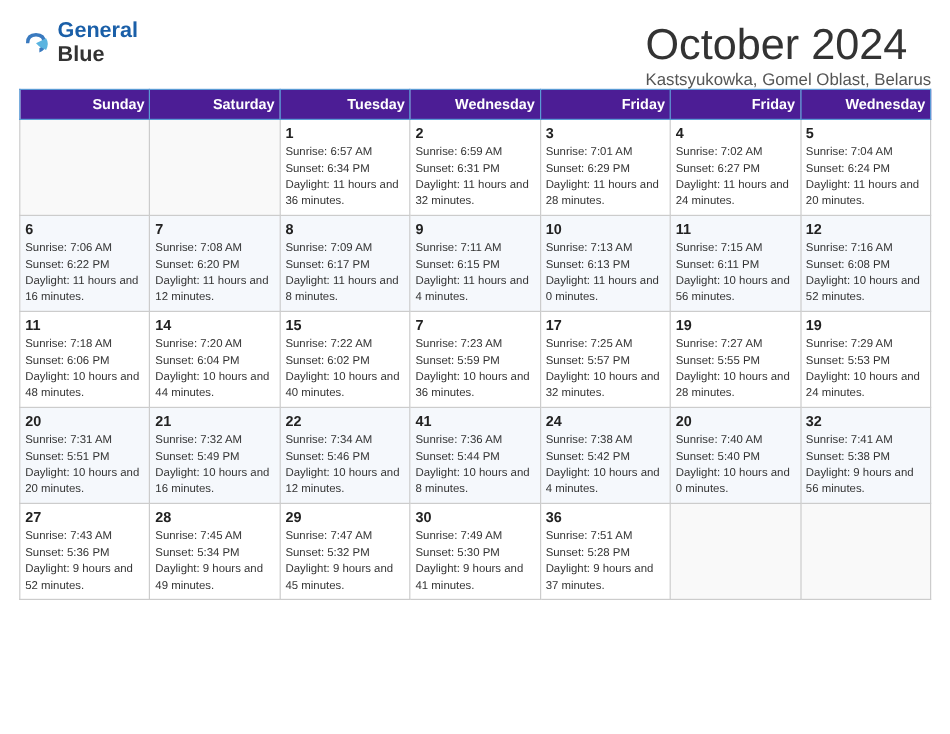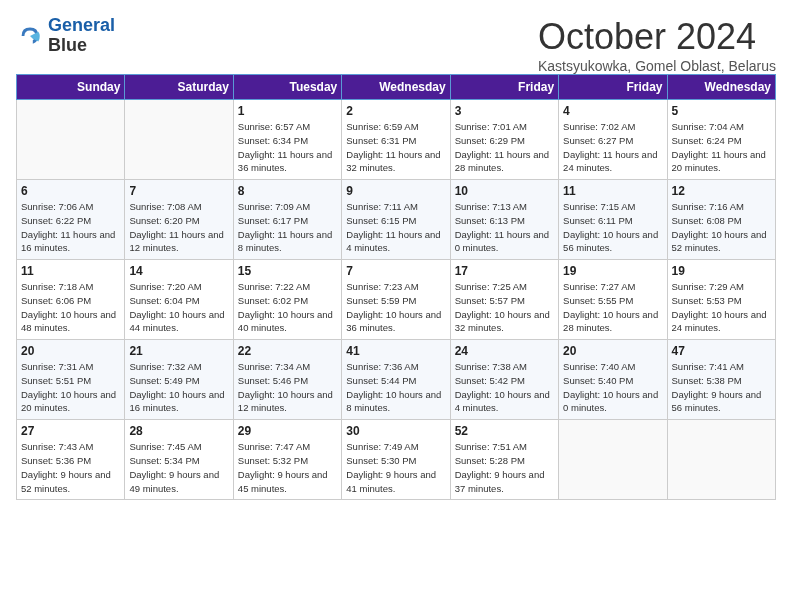--- a/index.html
+++ b/index.html
@@ -223,21 +223,21 @@
         </td>
         <td>
           <div class="day-number">24</div>
           <div class="day-info">Sunrise: 7:38 AM<br>Sunset: 5:42 PM<br>Daylight: 10 hours and 4 minutes.</div>
         </td>
         <td>
           <div class="day-number">20</div>
           <div class="day-info">Sunrise: 7:40 AM<br>Sunset: 5:40 PM<br>Daylight: 10 hours and 0 minutes.</div>
         </td>
         <td>
-          <div class="day-number">47</div>
+          <div class="day-number">32</div>
           <div class="day-info">Sunrise: 7:41 AM<br>Sunset: 5:38 PM<br>Daylight: 9 hours and 56 minutes.</div>
         </td>
       </tr>
       <tr>
         <td>
           <div class="day-number">27</div>
           <div class="day-info">Sunrise: 7:43 AM<br>Sunset: 5:36 PM<br>Daylight: 9 hours and 52 minutes.</div>
         </td>
         <td>
           <div class="day-number">28</div>
@@ -245,20 +245,20 @@
         </td>
         <td>
           <div class="day-number">29</div>
           <div class="day-info">Sunrise: 7:47 AM<br>Sunset: 5:32 PM<br>Daylight: 9 hours and 45 minutes.</div>
         </td>
         <td>
           <div class="day-number">30</div>
           <div class="day-info">Sunrise: 7:49 AM<br>Sunset: 5:30 PM<br>Daylight: 9 hours and 41 minutes.</div>
         </td>
         <td>
-          <div class="day-number">52</div>
+          <div class="day-number">36</div>
           <div class="day-info">Sunrise: 7:51 AM<br>Sunset: 5:28 PM<br>Daylight: 9 hours and 37 minutes.</div>
         </td>
         <td class="empty-cell"></td>
         <td class="empty-cell"></td>
       </tr>
     </tbody>
 </table>
 
 </body></html>

